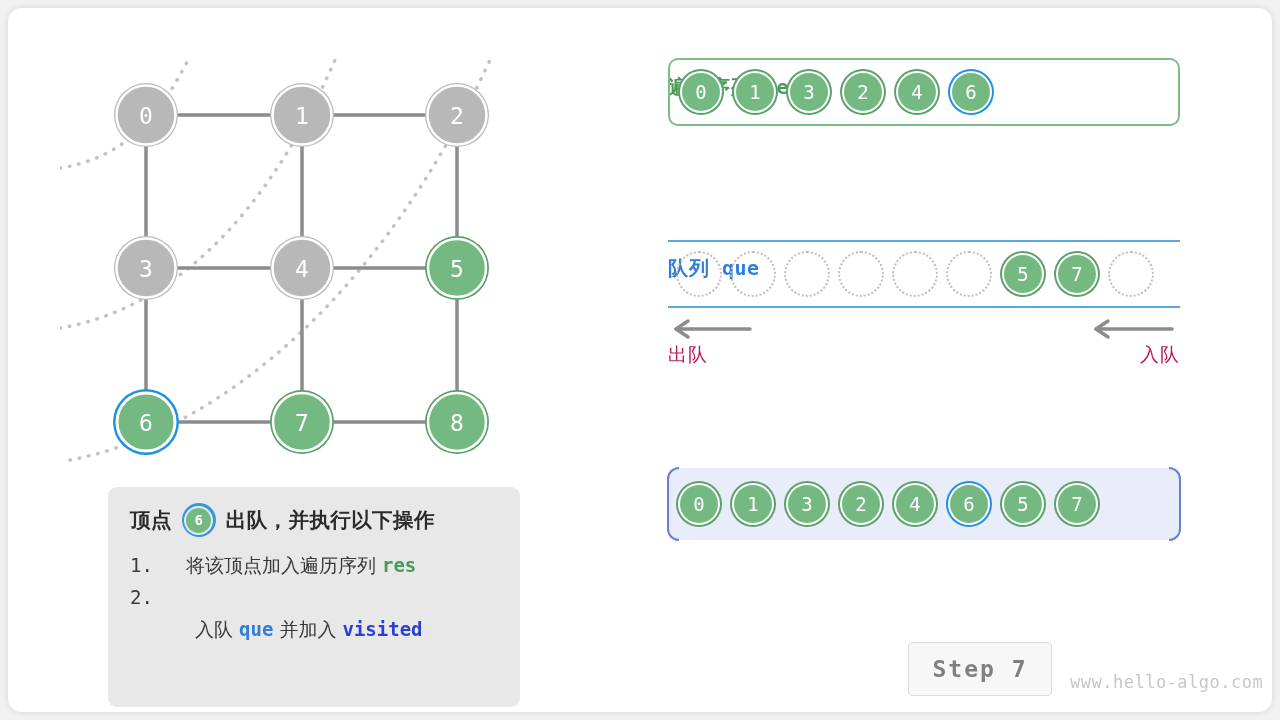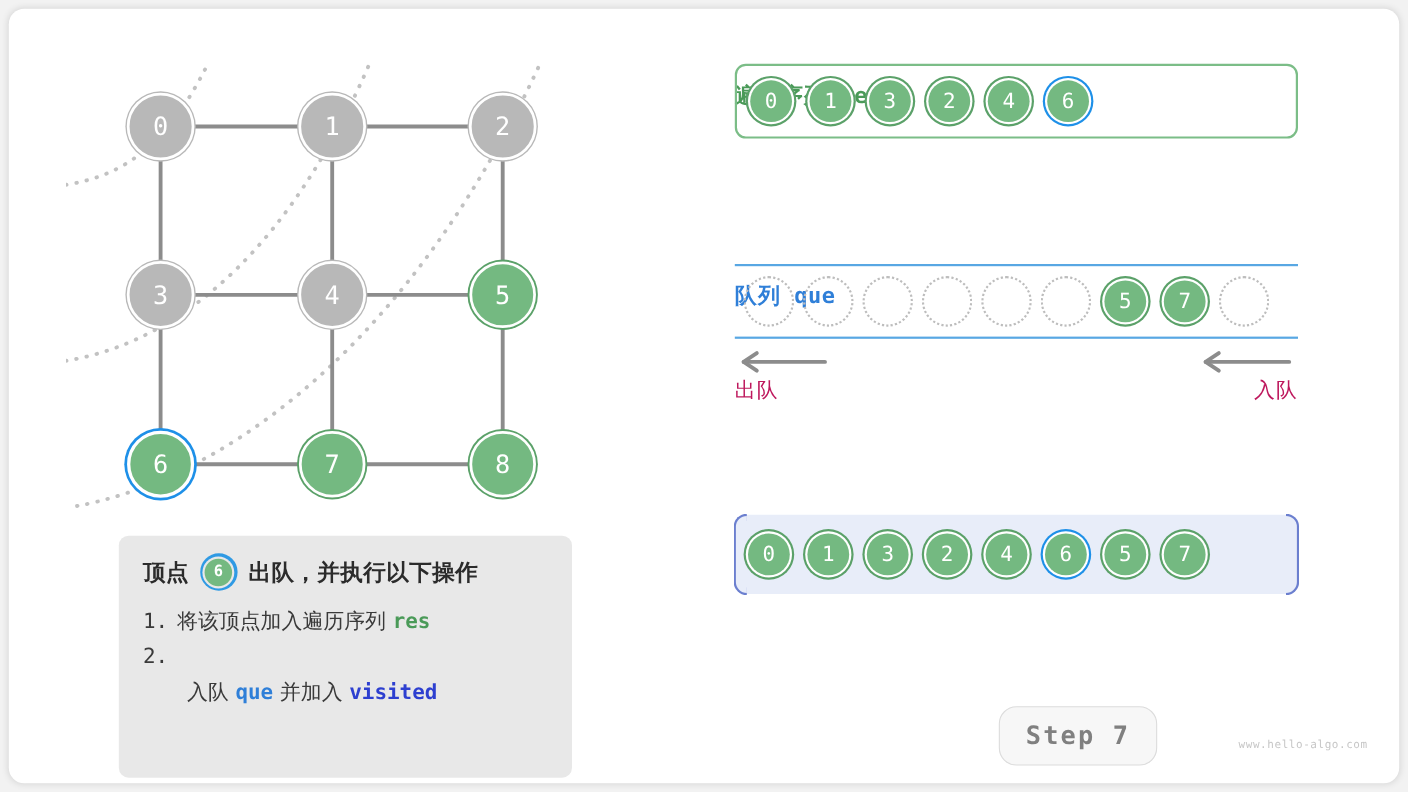--- a/index.html
+++ b/index.html
@@ -60,21 +60,21 @@
   }
   .cap-steps{margin-top:12px;}
   .cap-step{
     display:flex;font-size:19px;color:#3a3a3a;line-height:32px;
     font-family:"DejaVu Sans","Liberation Sans",sans-serif;
   }
   .cap-num{
     font-family:"DejaVu Sans Mono","Liberation Mono",monospace;
     margin-right:8px;flex:0 0 auto;
   }
-  .cap-txt{white-space:nowrap;}
+  .cap-txt{white-space:nowrap;margin-left:25px;}
   .cap-indent{padding-left:40px;}
   .mono-g{font-family:"DejaVu Sans Mono","Liberation Mono",monospace;color:#4a9a58;font-weight:bold;}
   .mono-b{font-family:"DejaVu Sans Mono","Liberation Mono",monospace;color:#2f7fd8;font-weight:bold;}
   .mono-bb{font-family:"DejaVu Sans Mono","Liberation Mono",monospace;color:#2d3fd0;font-weight:bold;}
 
   
   #right-panel{position:absolute;left:620px;top:0;width:660px;height:720px;}
 
   .sect-title{
     position:absolute;font-size:20px;font-weight:bold;white-space:nowrap;
@@ -142,29 +142,29 @@
   .cell.hl .oring{background:#1e90e8;}
   .cell.hl .core{background:#74b981;}
   .cell.empty .oring{
     background:transparent;border:2px dotted #bdbdbd;box-sizing:border-box;
   }
   .cell.empty .core{background:transparent;}
 
   
   #step-badge{
     position:absolute;left:908px;top:642px;width:144px;height:54px;
-    background:#f7f7f7;border:1.5px solid #dcdcdc;border-radius:16px;
+    background:#f7f7f7;border:1.5px solid #dcdcdc;border-radius:4px;
     box-sizing:border-box;
     color:#808080;font-size:23px;font-weight:bold;letter-spacing:2px;
     font-family:"DejaVu Sans Mono","Liberation Mono",monospace;
     text-align:center;line-height:52px;
   }
   #watermark{
-    position:absolute;left:1126px;top:672px;
-    color:#c7c7c7;font-size:10px;letter-spacing:0.5px;
+    position:absolute;left:1070px;top:672px;
+    color:#c7c7c7;font-size:17px;letter-spacing:0.5px;
     font-family:"DejaVu Sans Mono","Liberation Mono",monospace;
   }
 </style>
 </head>
 <body>
 
 <div class="page">
 <div class="card"></div>
 
 <div id="graph-panel">

